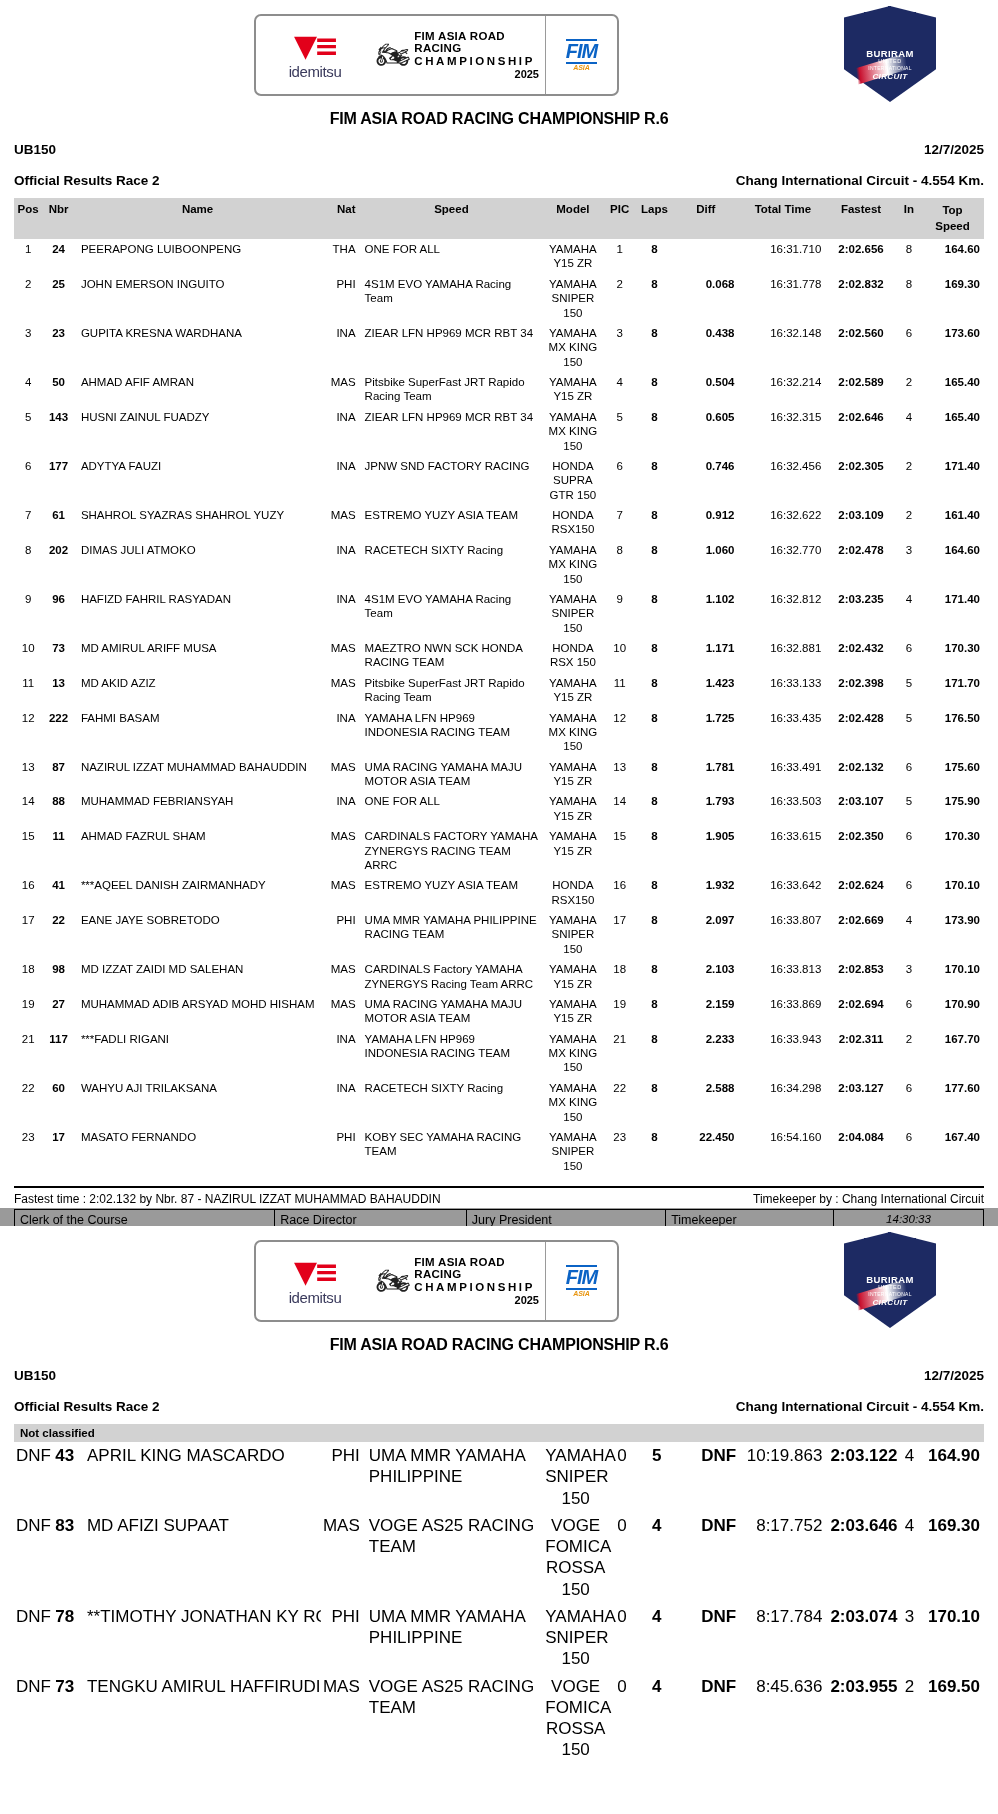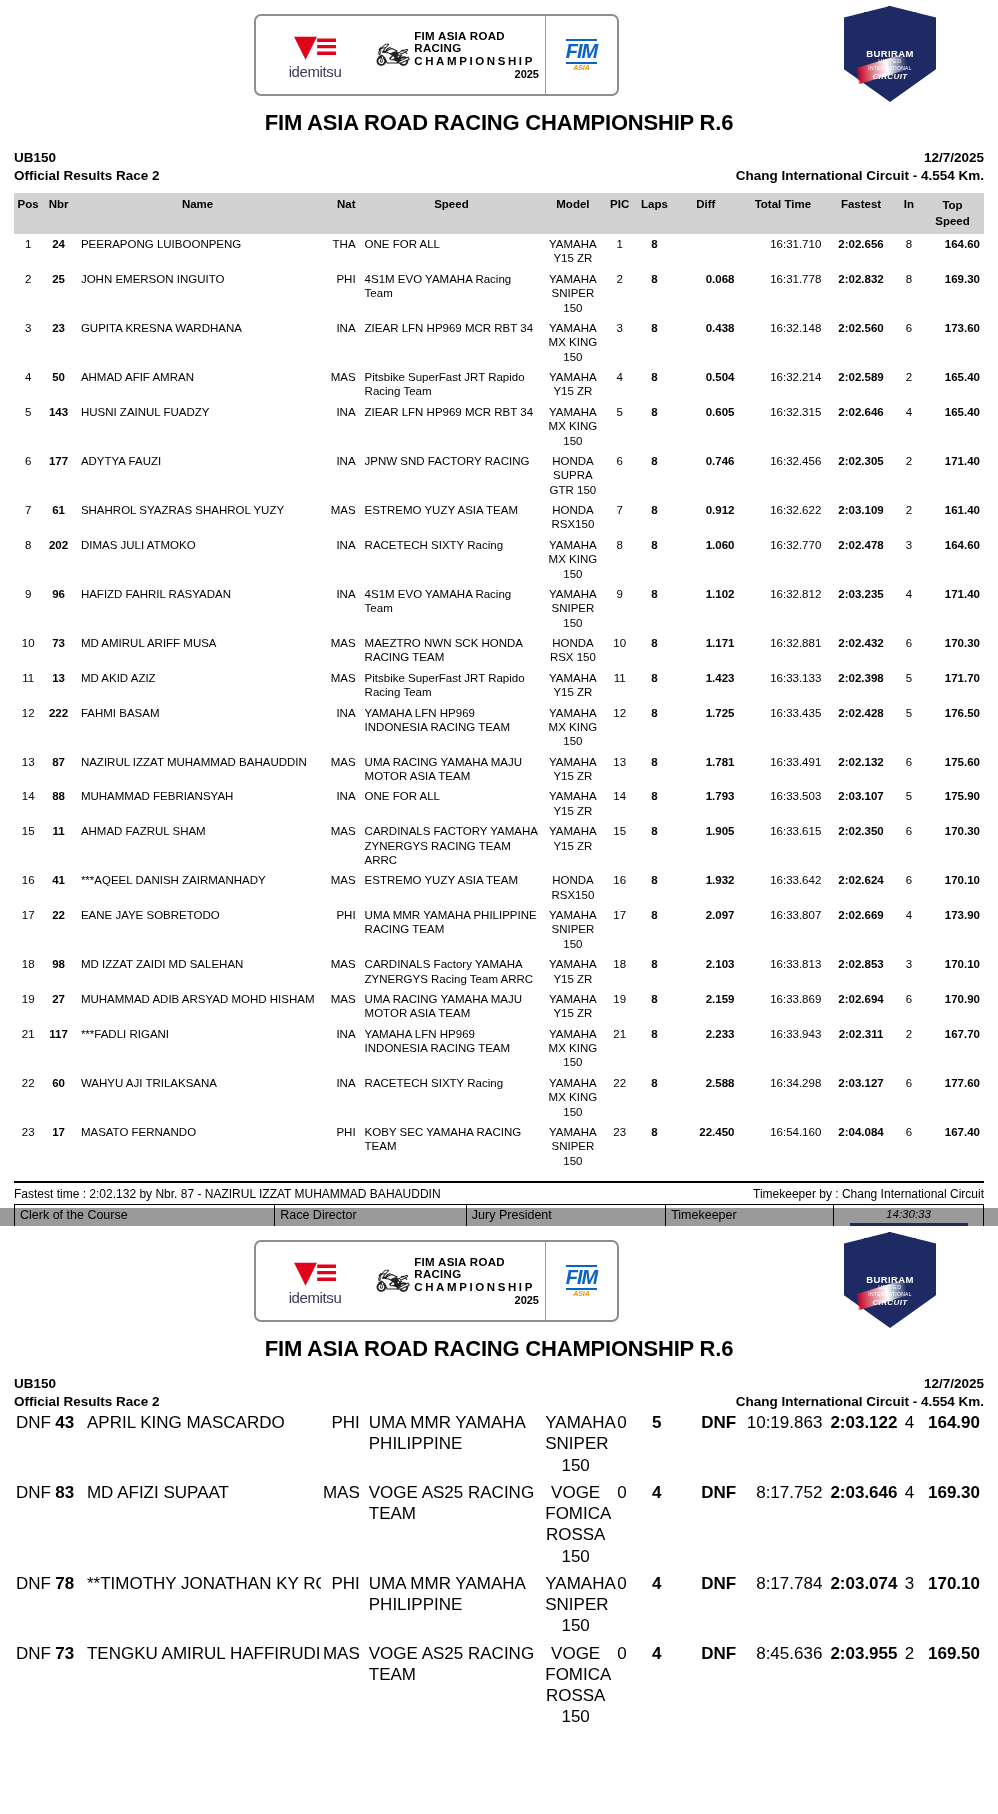--- a/index.html
+++ b/index.html
@@ -122,35 +122,35 @@
   }
   .bur-bolt {
     position: absolute; left: 8px; top: 52px; width: 78px; height: 16px;
     background: linear-gradient(100deg, transparent 6%, #c8102e 10%, #ffffff 45%, #1d2a63 70%, transparent 86%);
     transform: rotate(-17deg);
     border-radius: 3px;
   }
 
   .doc-title {
     text-align: center;
-    font-size: 22px;
+    font-size: 16px;
     font-weight: bold;
     letter-spacing: -0.2px;
     margin-top: 2px;
   }
 
   .meta-row {
     display: flex;
     justify-content: space-between;
     align-items: center;
     font-size: 13.5px;
     font-weight: bold;
     margin-top: 14px;
   }
-  .meta-row2 { margin-top: 3px; }
+  .meta-row2 { margin-top: 16px; }
 
   
   table.results {
     width: 100%;
     border-collapse: collapse;
     margin-top: 10px;
     table-layout: fixed;
   }
   table.results thead th {
     background: #d2d2d2;
@@ -793,20 +793,21 @@
 
   <div class="meta-row">
     <span>UB150</span>
     <span>12/7/2025</span>
   </div>
   <div class="meta-row meta-row2">
     <span>Official Results Race 2</span>
     <span>Chang International Circuit - 4.554 Km.</span>
   </div>
 
+  <div class="nc-head">Not classified</div>
 
   <table class="nc">
     <tbody id="nc-body">
         <tr>
           <td class="c-dnfpos">DNF</td>
           <td class="c-nbr">43</td>
           <td class="c-name">APRIL KING MASCARDO</td>
           <td class="c-nat">PHI</td>
           <td class="c-team">UMA MMR YAMAHA PHILIPPINE</td>
           <td class="c-model">YAMAHA SNIPER 150</td>

